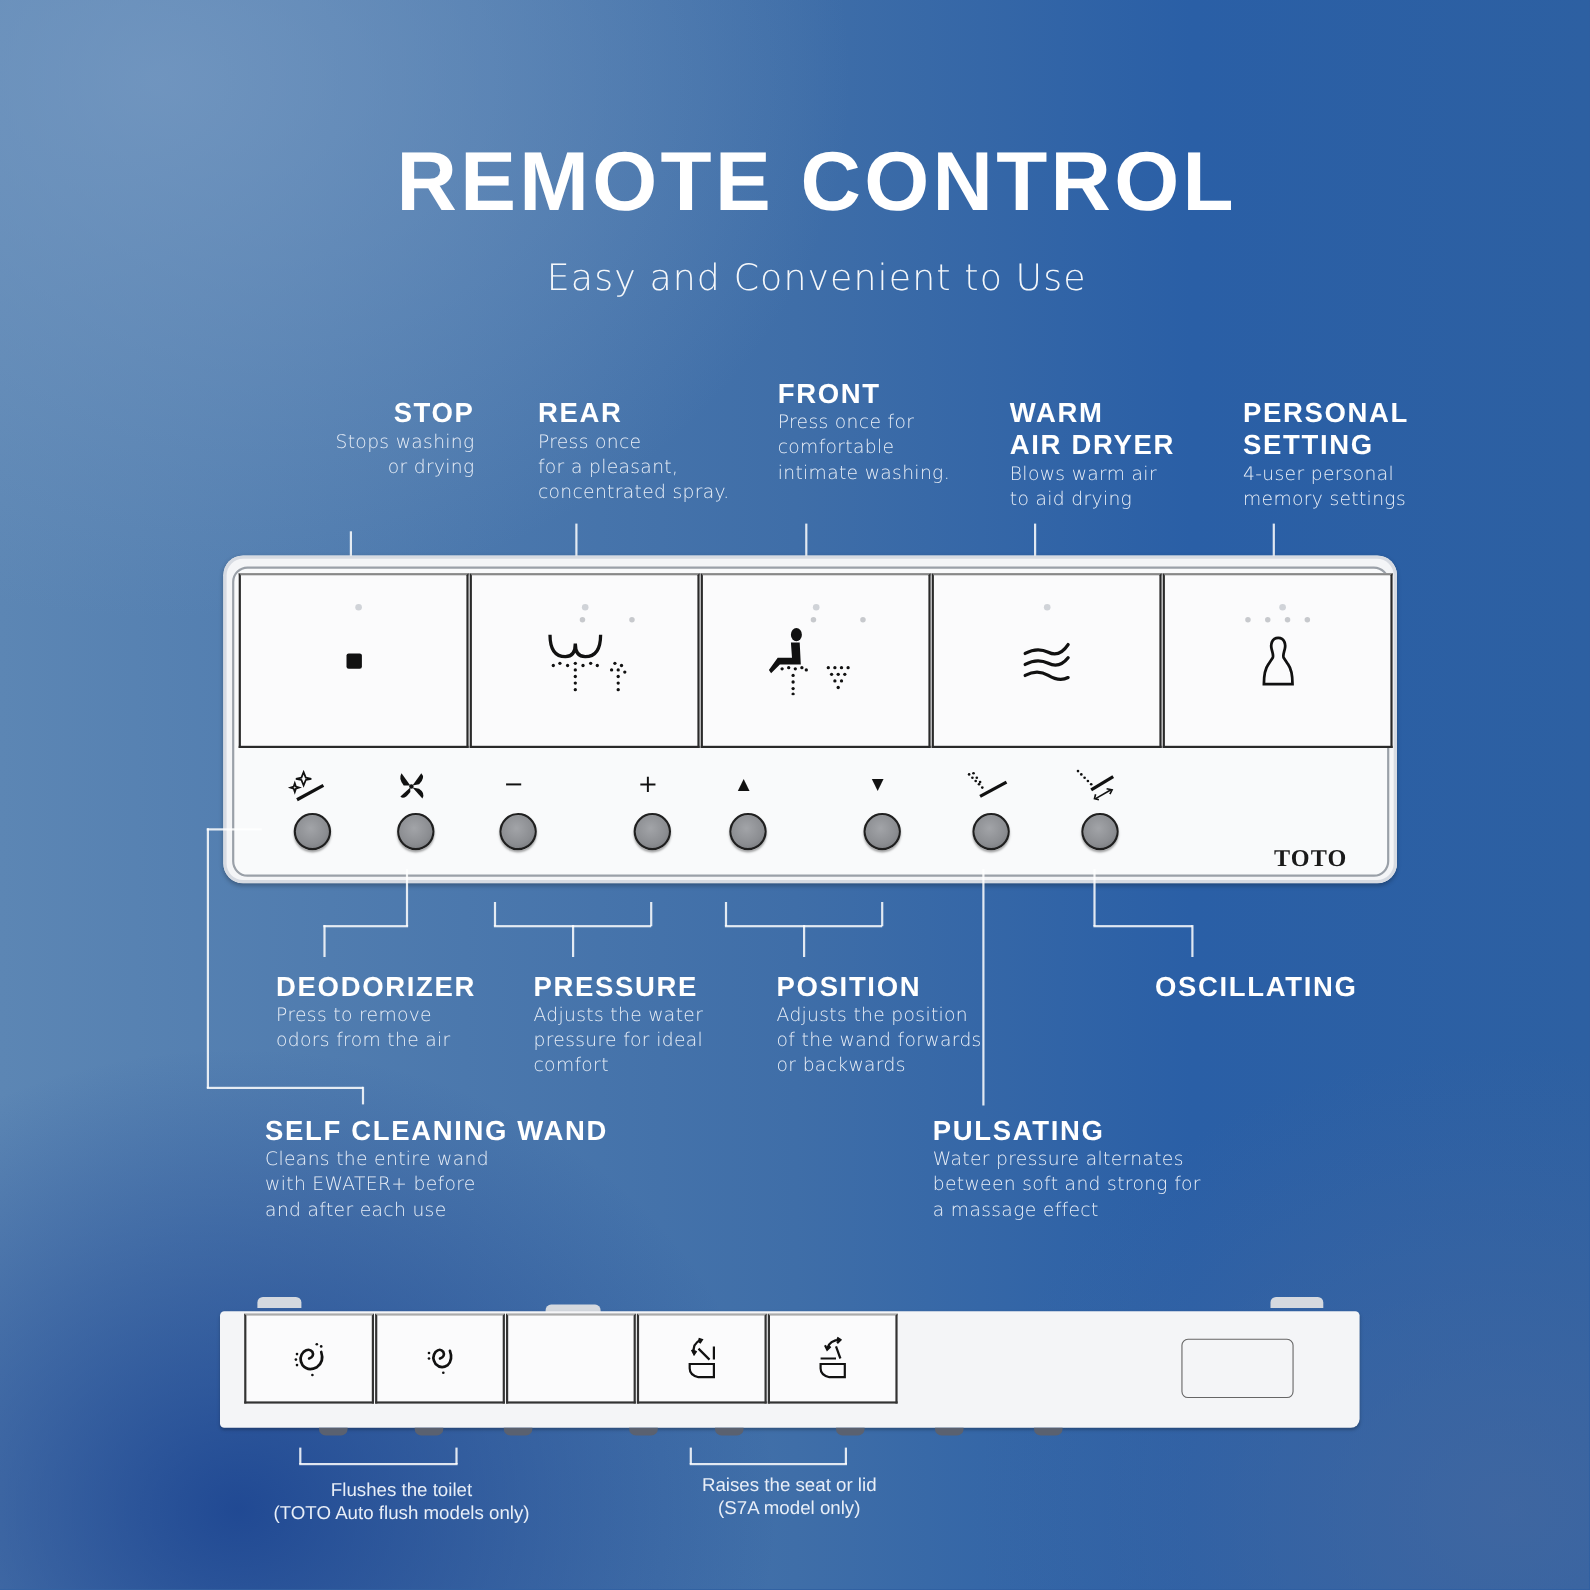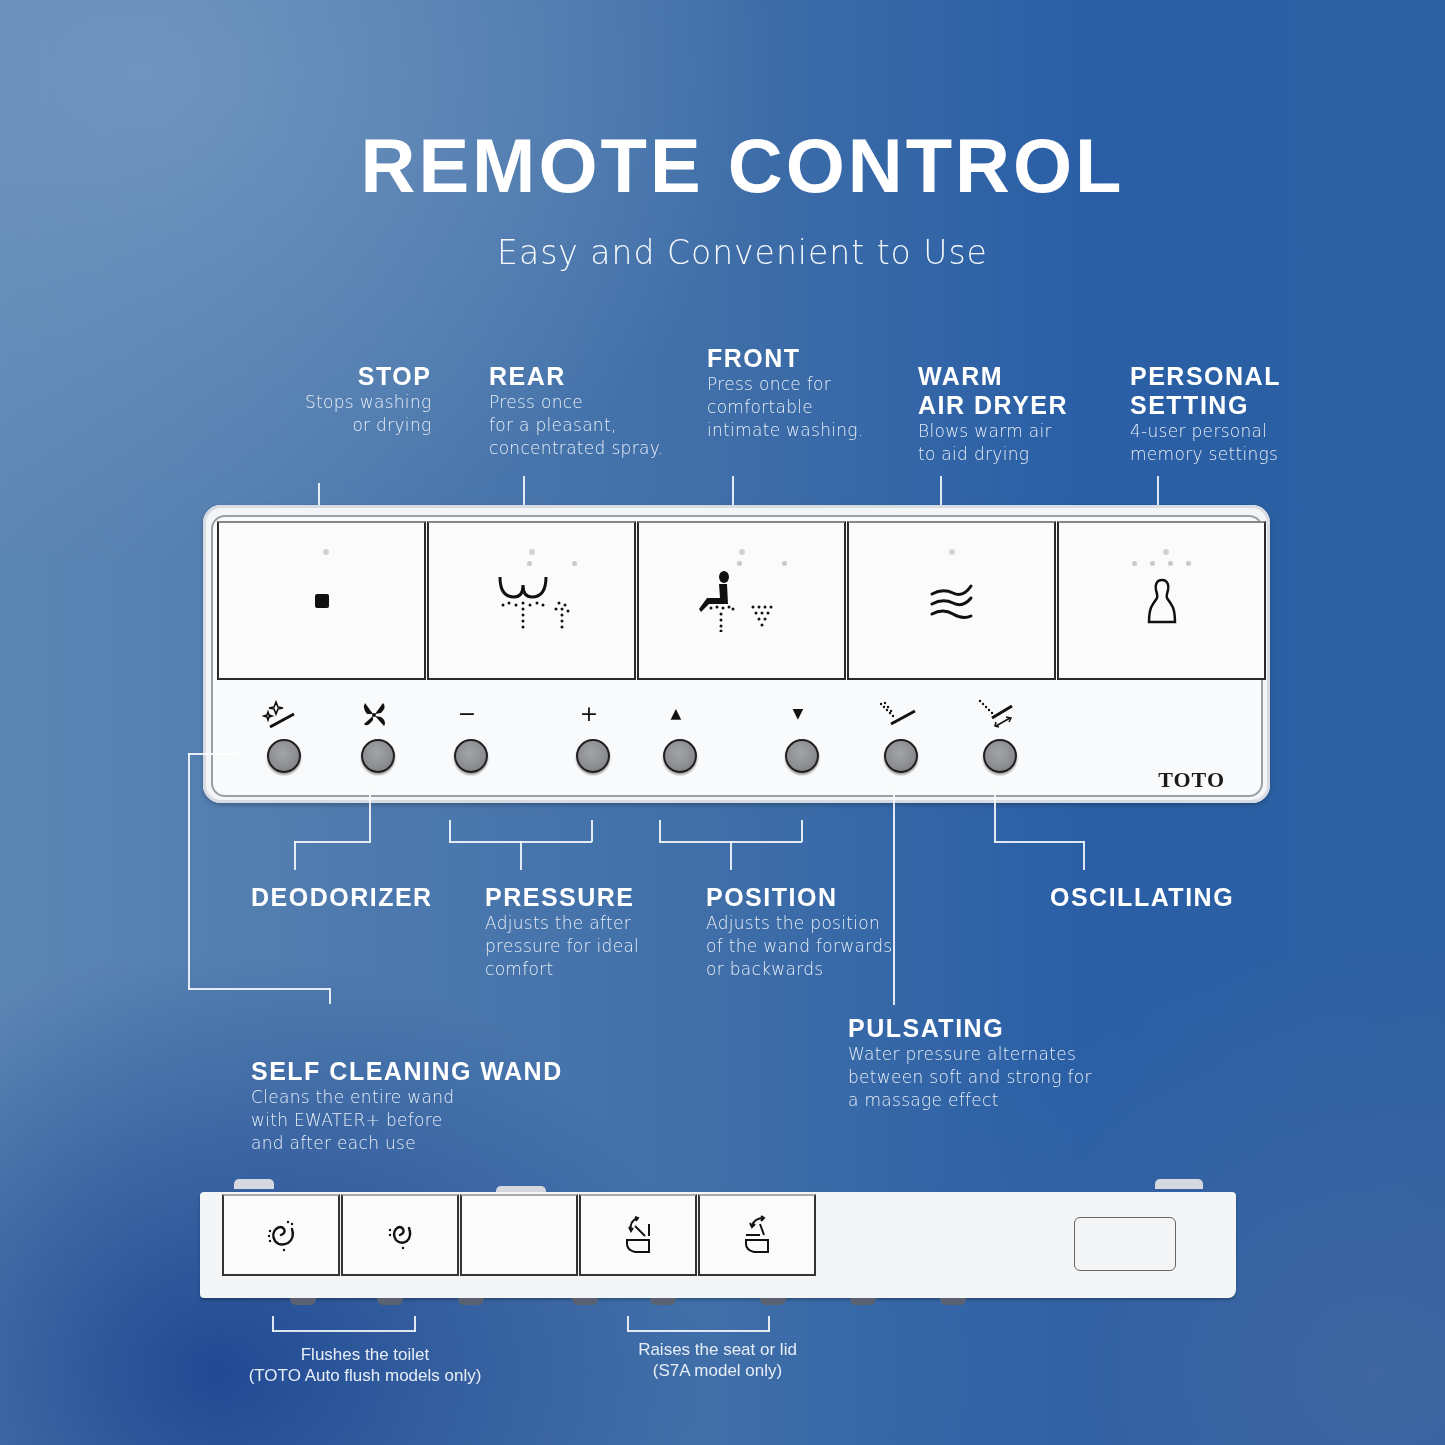--- a/index.html
+++ b/index.html
@@ -346,37 +346,39 @@
 <div class="line" style="left:730px; top:841px; width:1.5px; height:29px;"></div>
 
 <div class="line" style="left:893px; top:790px; width:1.5px; height:215px;"></div>
 
 <div class="line" style="left:994px; top:790px; width:1.5px; height:52px;"></div>
 <div class="line" style="left:994px; top:841px; width:90px; height:1.5px;"></div>
 <div class="line" style="left:1083px; top:841px; width:1.5px; height:29px;"></div>
 
 <div class="abs" style="left:211px; top:883px;">
   <div class="label-head">DEODORIZER</div>
+  <div class="label-desc">Press to remove
+odors from the air</div>
 </div>
 <div class="abs" style="left:445px; top:883px;">
   <div class="label-head">PRESSURE</div>
-  <div class="label-desc">Adjusts the after
+  <div class="label-desc">Adjusts the water
 pressure for ideal
 comfort</div>
 </div>
 <div class="abs" style="left:666px; top:883px;">
   <div class="label-head">POSITION</div>
   <div class="label-desc">Adjusts the position
 of the wand forwards
 or backwards</div>
 </div>
 <div class="abs" style="left:998px; top:883px;margin-left:12px;">
   <div class="label-head">OSCILLATING</div>
 </div>
-<div class="abs" style="left:211px; top:1014px;margin-top:43px;">
+<div class="abs" style="left:201px; top:1014px;">
   <div class="label-head">SELF CLEANING WAND</div>
   <div class="label-desc">Cleans the entire wand
 with EWATER+ before
 and after each use</div>
 </div>
 <div class="abs" style="left:808px; top:1014px;">
   <div class="label-head">PULSATING</div>
   <div class="label-desc">Water pressure alternates
 between soft and strong for
 a massage effect</div>

